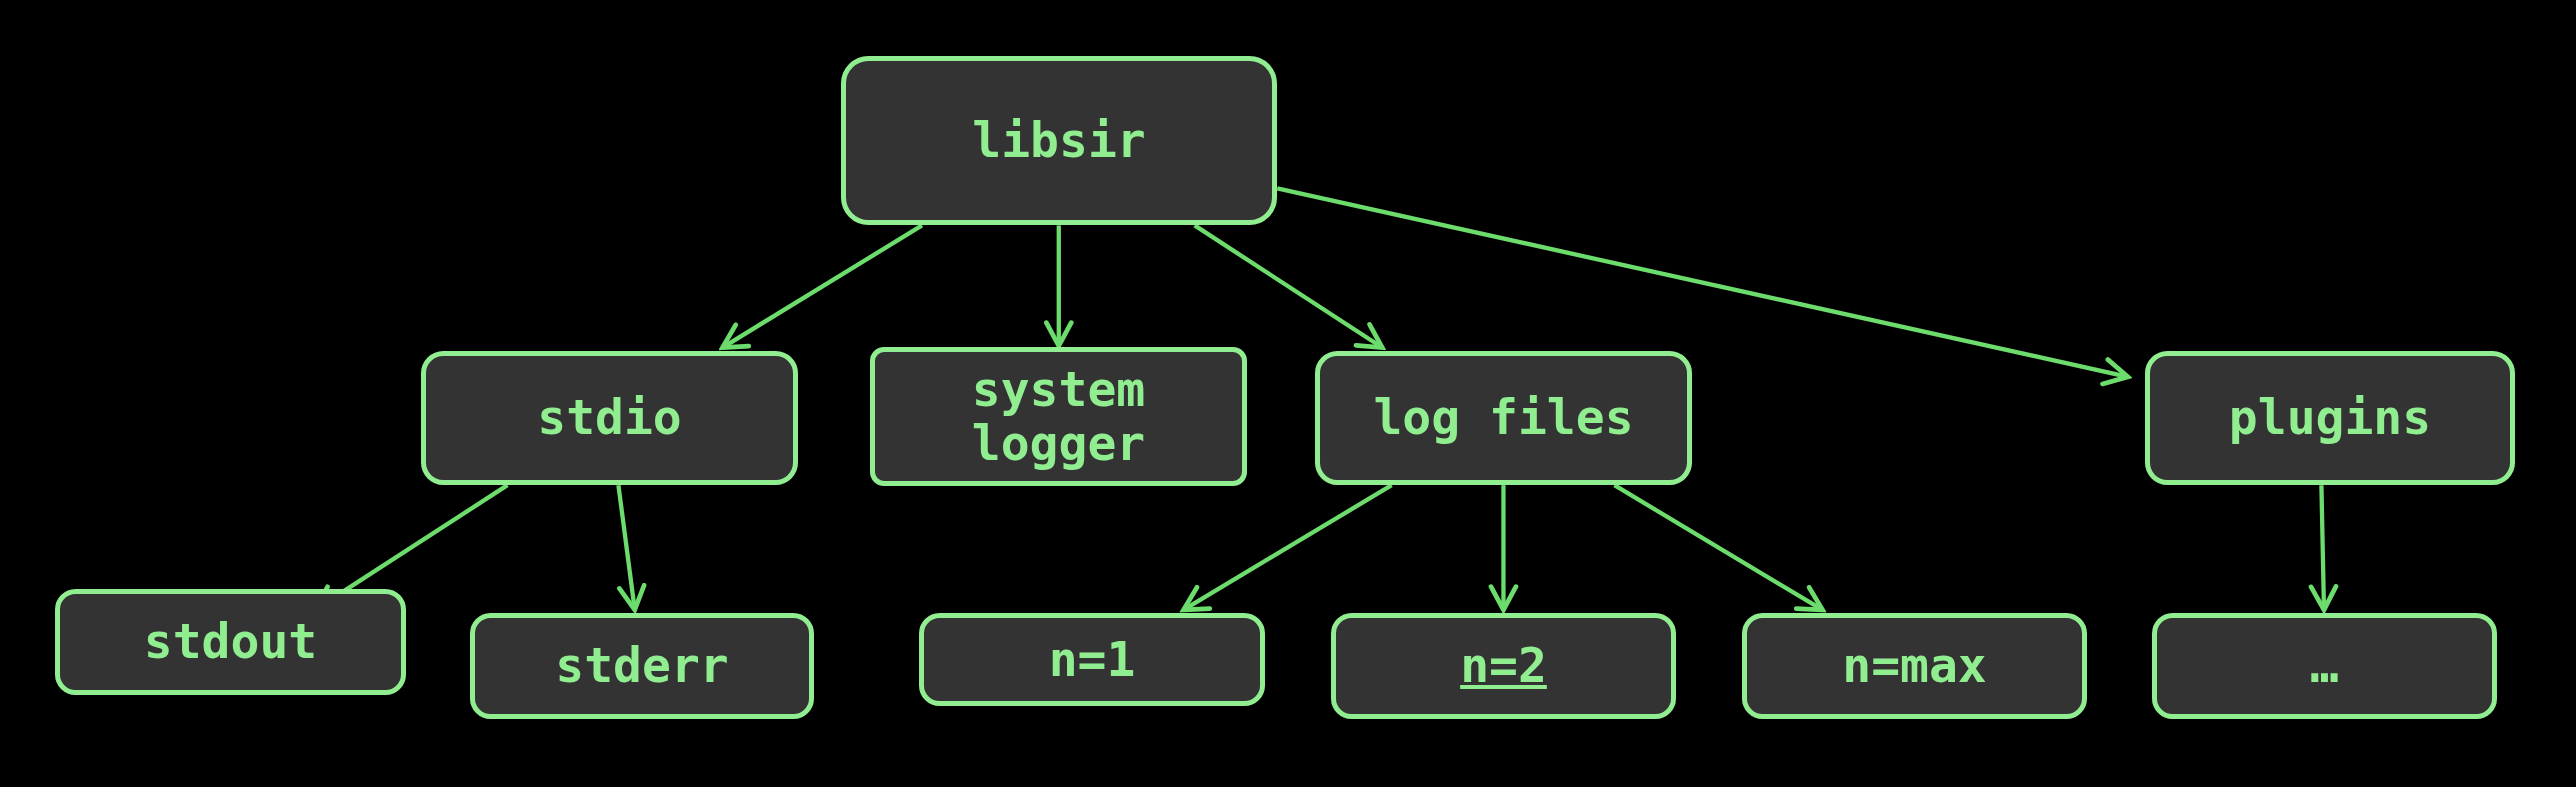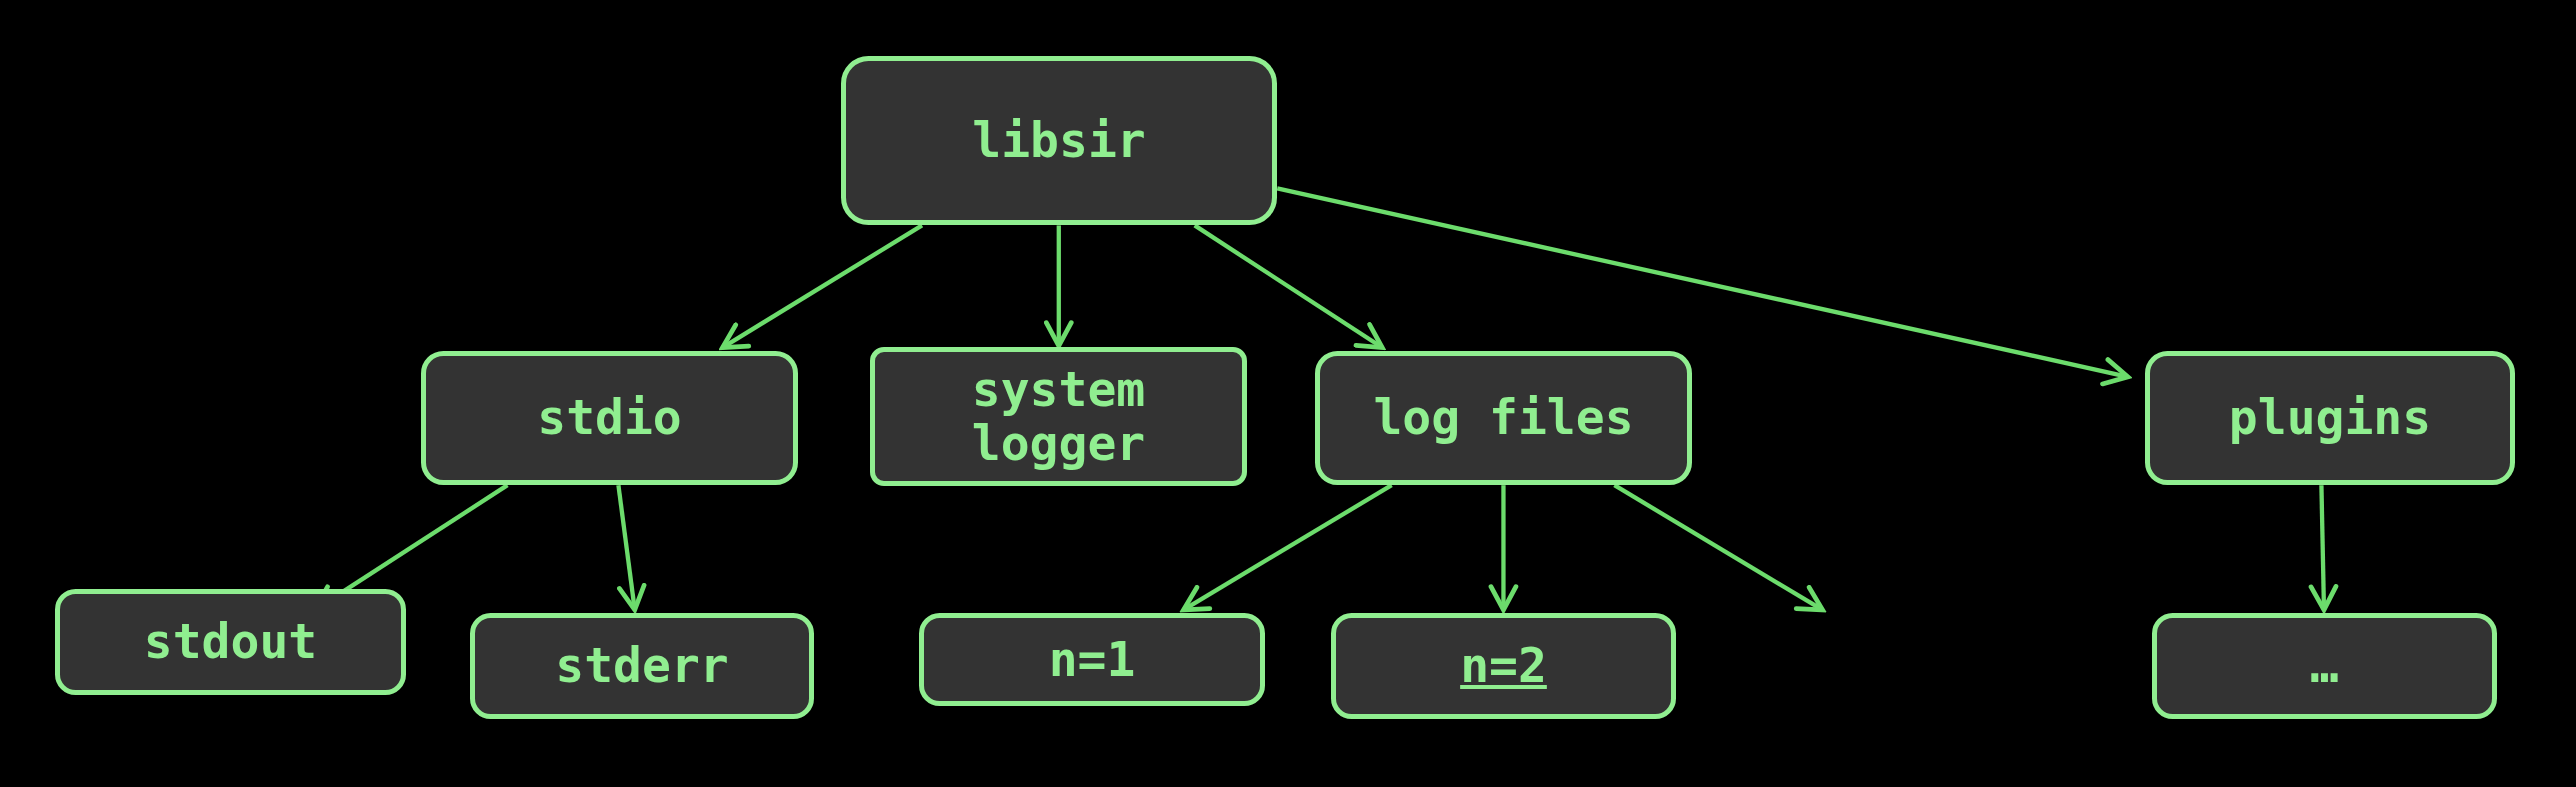--- a/index.html
+++ b/index.html
@@ -99,19 +99,22 @@
   </div>
 
   <div class="node leaf" style="left:919px; top:613px; width:346px; height:93px;">
     <span>n=1</span>
   </div>
 
   <div class="node leaf" style="left:1331px; top:613px; width:345px; height:106px;text-decoration:underline;">
     <span>n=2</span>
   </div>
 
+  <div class="node leaf" style="left:1742px; top:613px; width:345px; height:106px;">
+    <span>n=max</span>
+  </div>
 
   <div class="node leaf" style="left:2152px; top:613px; width:345px; height:106px;">
     <span>…</span>
   </div>
 
 </div>
 
 
 </body></html>

